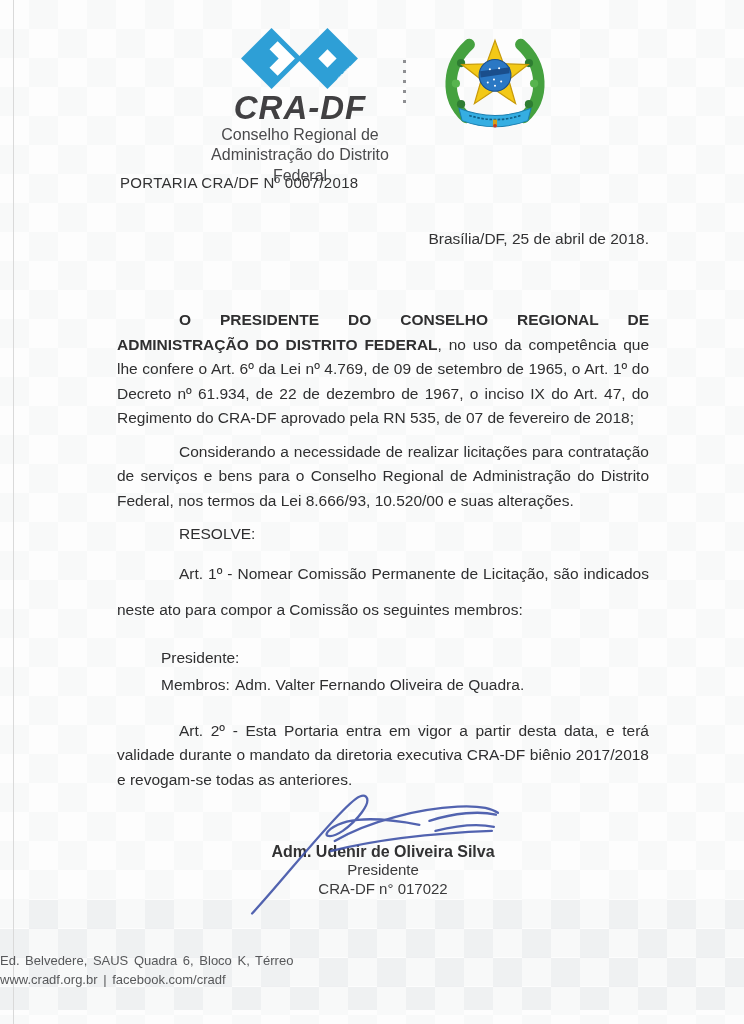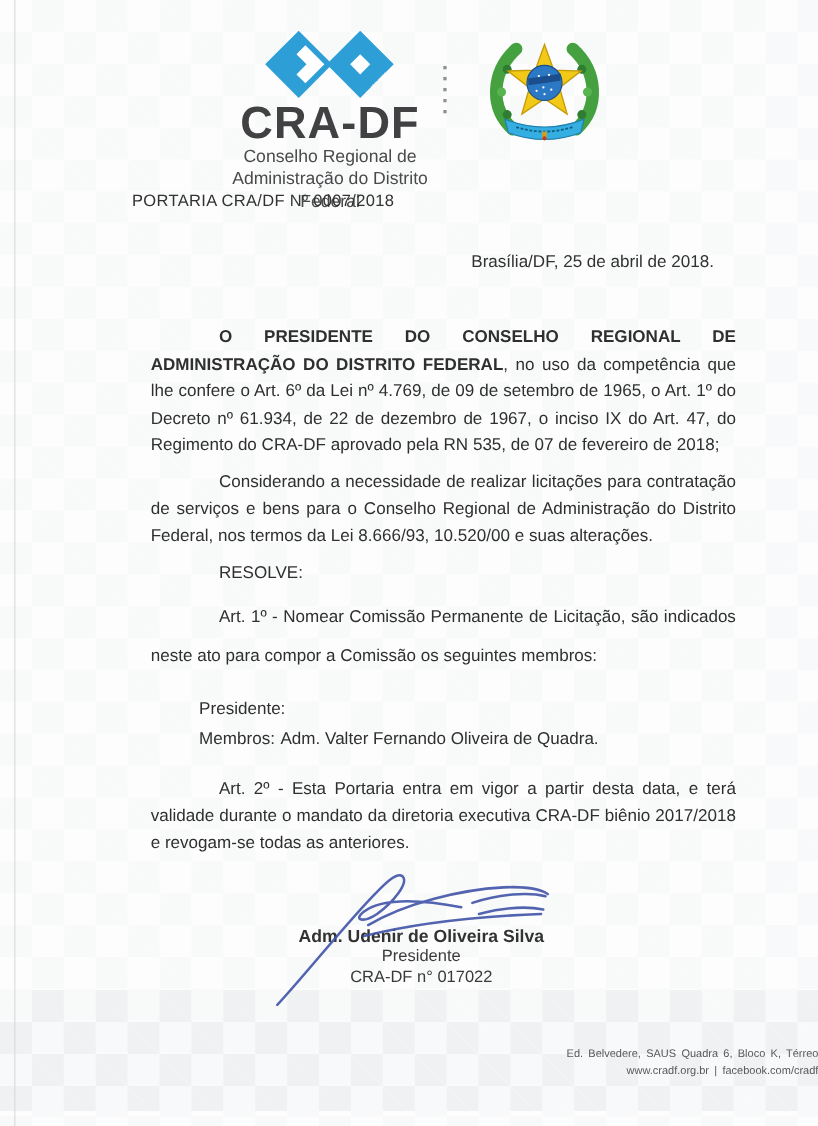--- a/index.html
+++ b/index.html
@@ -25,48 +25,48 @@
       linear-gradient(45deg,#e9ebed 25%,transparent 25%,transparent 75%,#e9ebed 75%);
     background-position:0 0,29px 29px;
     background-size:58px 58px;
     opacity:.65;
   }
   .scan-edge{position:absolute;left:13px;top:0;bottom:0;width:1px;background:#d9d9d9;}
 
   
   .brand{position:absolute;left:190px;top:28px;width:220px;text-align:center;}
   .brand svg{display:block;margin:0 auto;}
-  .brand-name{font-size:41px;font-weight:bold;color:#414042;letter-spacing:1px;line-height:1.0;margin-top:2px;}
+  .brand-name{font-size:33px;font-weight:bold;color:#414042;letter-spacing:1px;line-height:1.0;margin-top:2px;font-style:italic;}
   .brand-caption{font-size:16px;font-weight:normal;color:#4a4a4c;line-height:1.3;margin-top:1px;}
   .dots{position:absolute;left:403px;top:60px;display:flex;flex-direction:column;gap:7px;}
   .dots i{width:3px;height:3px;background:#8f9093;display:block;}
   .coa{position:absolute;left:438px;top:26px;}
 
   
   .title{position:absolute;left:120px;top:174px;font-size:15px;font-weight:normal;color:#323233;letter-spacing:.3px;}
   .dateline{position:absolute;right:95px;top:230px;font-size:15.5px;color:#323233;}
-  .flow{position:absolute;left:117px;top:295px;width:532px;font-size:15.5px;line-height:24.5px;text-align:justify;margin-left:20px;}
+  .flow{position:absolute;left:117px;top:308px;width:532px;font-size:15.5px;line-height:24.5px;text-align:justify;}
   .flow p{margin:0 0 9px 0;text-indent:62px;}
   .flow .bold{font-weight:bold;}
   .resolve{text-indent:62px;margin:14px 0 16px 0;}
   .art1{line-height:36px;margin-bottom:4px;}
   .members{margin:16px 0 20px 44px;line-height:27.5px;text-align:left;}
   .member-row{display:flex;}
   .member-role{width:74px;flex:none;}
   .art2{text-indent:96px;margin-top:14px;}
 
   
   .sig-ink{position:absolute;left:238px;top:780px;pointer-events:none;z-index:3;}
   .sig-block{position:absolute;left:233px;top:842px;width:300px;text-align:center;z-index:2;}
   .sig-name{font-size:16px;font-weight:bold;color:#323233;line-height:1.2;}
   .sig-role,.sig-reg{font-size:15px;color:#3a3a3b;line-height:1.25;}
 
   
-  .footer{position:absolute;left:0;right:0;top:952px;text-align:right;z-index:2;
-          font-size:10px;color:#57585a;line-height:1.45;word-spacing:2px;}
+  .footer{position:absolute;left:0;right:0;top:952px;text-align:left;z-index:2;
+          font-size:13px;color:#57585a;line-height:1.45;word-spacing:2px;}
 </style>
 </head>
 <body>
 
 <div class="page">
   <div class="lattice"></div>
   <div class="lattice-bottom"></div>
   <div class="scan-edge"></div>
 
   <div class="brand">

